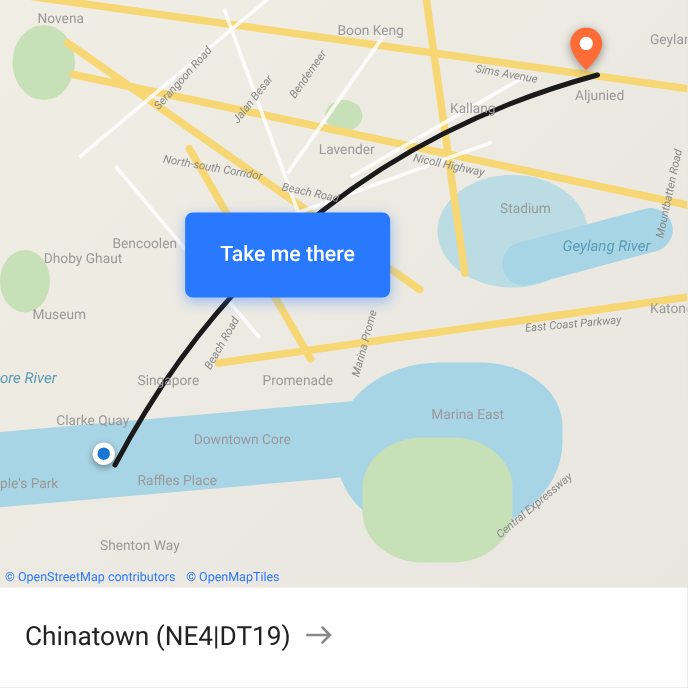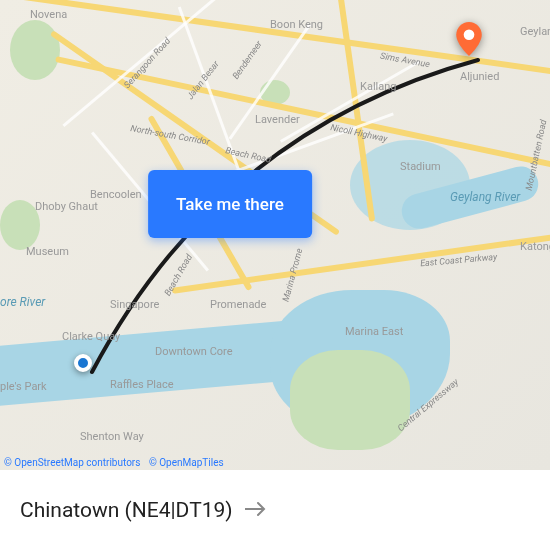--- a/index.html
+++ b/index.html
@@ -103,21 +103,21 @@
       <div class="map-label area" style="left: 360px; top: 80px;">Kallang</div>
       <div class="map-label area" style="left: 255px; top: 113px;">Lavender</div>
       <div class="map-label area" style="left: 520px; top: 25px;">Geylang</div>
       <div class="map-label area" style="left: 460px; top: 54px; margin-top: 16px;">Aljunied</div>
       <div class="map-label area" style="left: 400px; top: 160px;">Stadium</div>
       <div class="map-label area" style="left: 520px; top: 240px;">Katong</div>
       <div class="map-label area" style="left: 35px; top: 200px;">Dhoby Ghaut</div>
       <div class="map-label area" style="left: 14px; top: 245px; margin-left: 12px;">Museum</div>
       <div class="map-label area" style="left: 90px; top: 188px;">Bencoolen</div>
       <div class="map-label area" style="left: 110px; top: 298px;">Singapore</div>
-      <div class="map-label area" style="left: 62px; top: 330px;">Clarke Quay</div>
+      <div class="map-label area" style="left: 45px; top: 330px;">Clarke Quay</div>
       <div class="map-label area" style="left: 110px; top: 378px;">Raffles Place</div>
       <div class="map-label area" style="left: 155px; top: 345px;">Downtown Core</div>
       <div class="map-label area" style="left: 210px; top: 298px;">Promenade</div>
       <div class="map-label area" style="left: 345px; top: 325px;">Marina East</div>
       <div class="map-label area" style="left: 80px; top: 430px;">Shenton Way</div>
       <div class="map-label area" style="left: 0px; top: 380px;">ple's Park</div>
       <div class="map-label road" style="left: 115px; top: 58px; transform: rotate(-48deg);">Serangoon Road</div>
       <div class="map-label road" style="left: 180px; top: 75px; transform: rotate(-52deg);">Jalan Besar</div>
       <div class="map-label road" style="left: 225px; top: 55px; transform: rotate(-55deg);">Bendemeer</div>
       <div class="map-label road" style="left: 380px; top: 55px; transform: rotate(10deg);">Sims Avenue</div>

